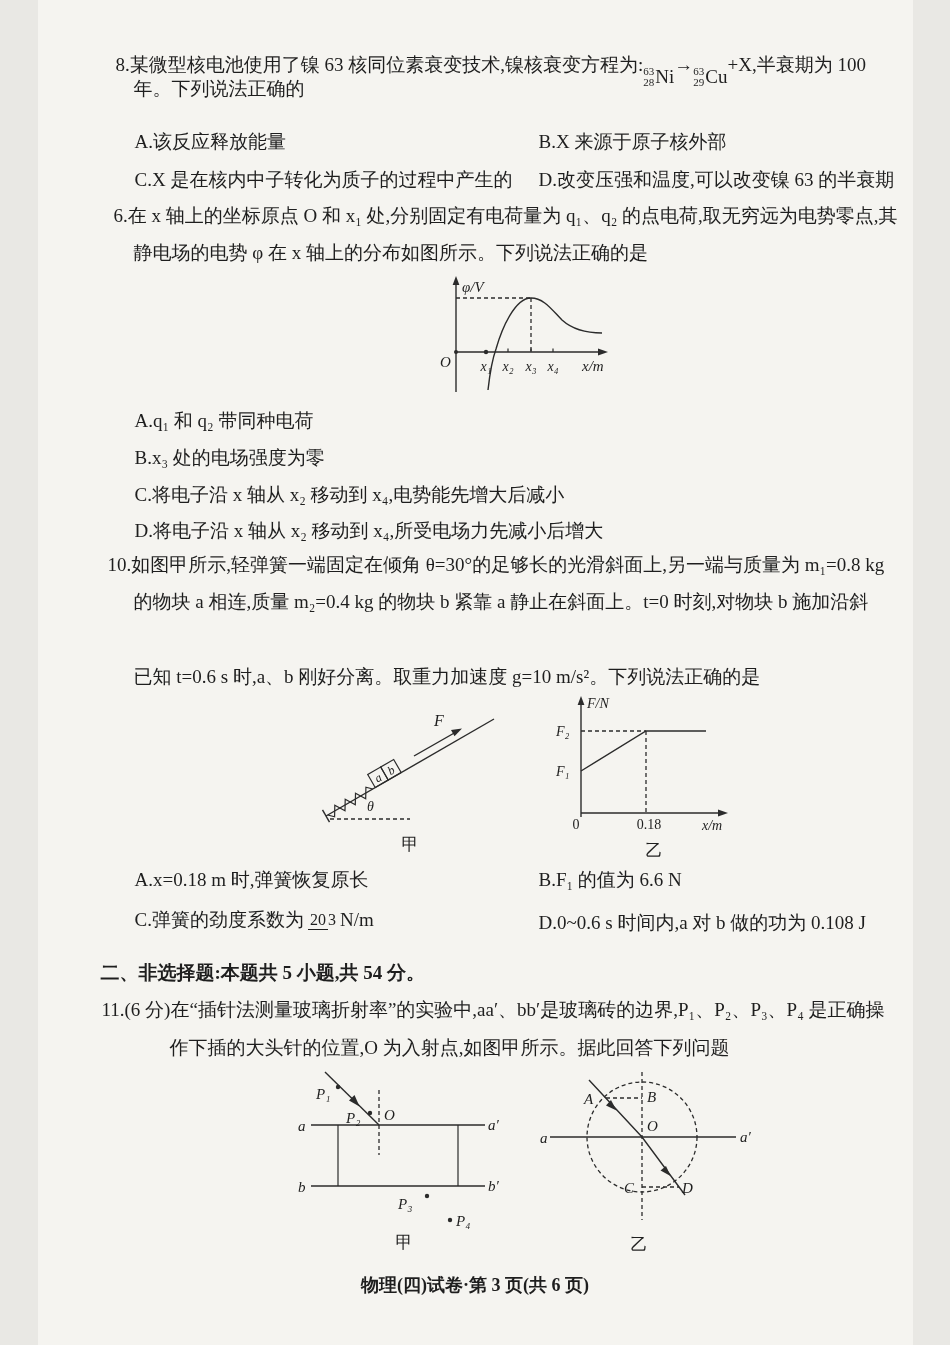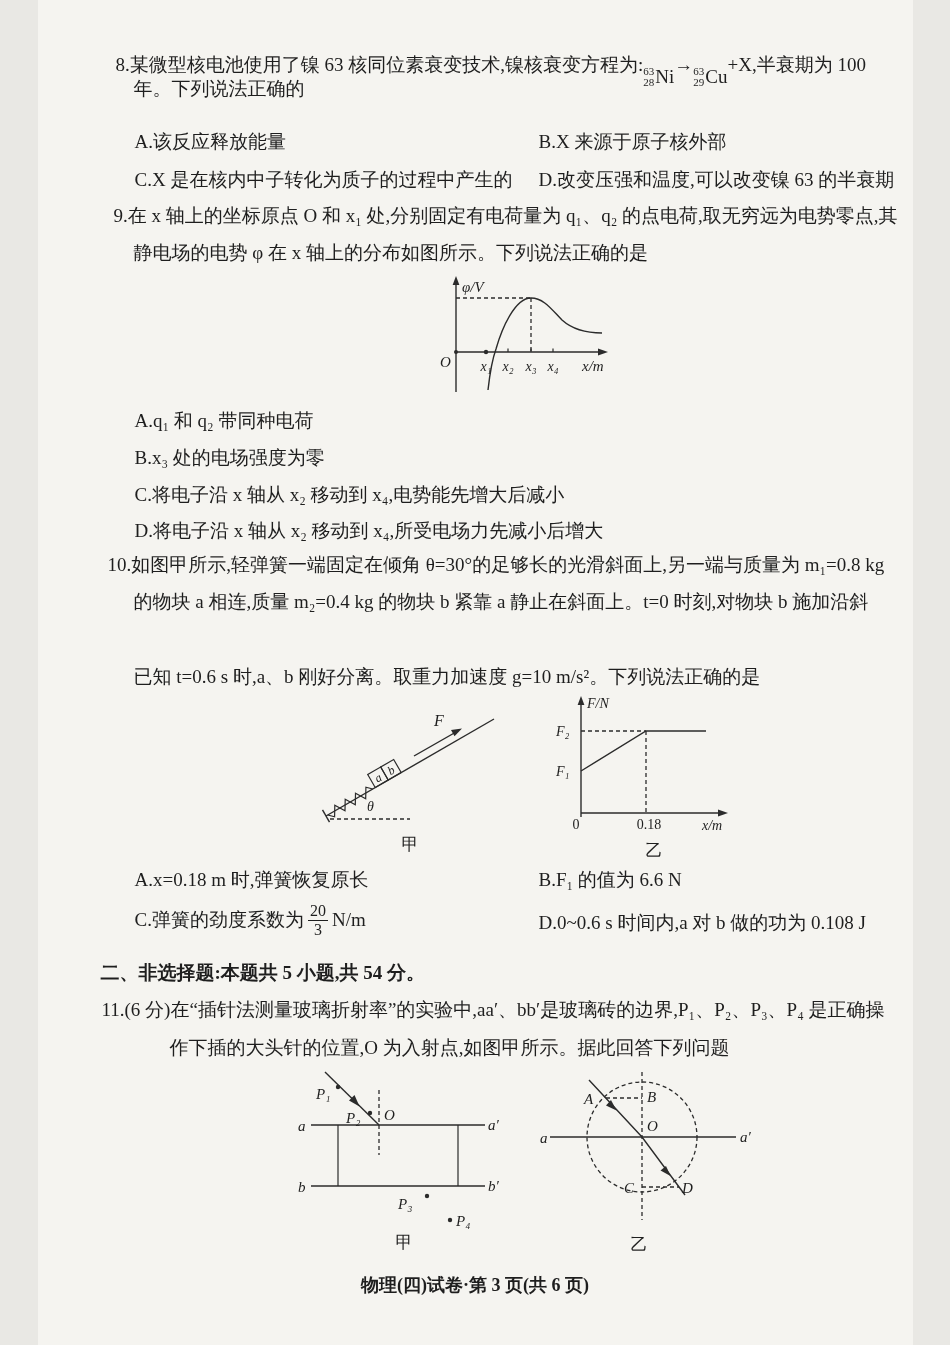--- a/index.html
+++ b/index.html
@@ -11,21 +11,21 @@
   }
   .t{position:absolute;white-space:nowrap;}
   .bold{font-weight:bold;}
   .footer{position:absolute;left:0;width:100%;text-align:center;font-weight:bold;font-size:18px;}
   
   .nuc{display:inline-flex;align-items:center;vertical-align:-4px;}
   .stack{display:inline-flex;flex-direction:column;font-size:11px;line-height:11px;text-align:right;margin-right:1px;}
   .sym{font-size:19px;}
   
   .cline{display:inline-flex;align-items:center;height:46px;}
-  .frac{display:inline-flex;flex-direction:column;align-items:center;font-size:16px;line-height:18px;margin:0 4px;}
+  .frac{display:inline-flex;flex-direction:row;align-items:center;font-size:16px;line-height:18px;margin:0 4px;}
   .frac .num{border-bottom:1.3px solid #1e1e1e;padding:0 2px;}
   svg{position:absolute;overflow:visible;}
   svg text{font-family:"Liberation Serif","DejaVu Serif",serif;fill:#1e1e1e;}
   .it{font-style:italic;}
   .stroke{stroke:#2b2b2b;stroke-width:1.4;fill:none;}
   .thin{stroke:#2b2b2b;stroke-width:1.2;fill:none;}
   .dash{stroke:#2b2b2b;stroke-width:1.3;fill:none;stroke-dasharray:4 3;}
   .fill{fill:#2b2b2b;stroke:none;}
 </style>
 </head>
@@ -47,21 +47,21 @@
         </span>
         <span class="sym">Cu</span>
       </span><span>+X,半衰期为 100</span>
   </div>
   <div class="t" style="left:96px;top:76px;">年。下列说法正确的</div>
   <div class="t" style="left:97px;top:129px;">A.该反应释放能量</div>
   <div class="t" style="left:501px;top:129px;">B.X 来源于原子核外部</div>
   <div class="t" style="left:97px;top:167px;">C.X 是在核内中子转化为质子的过程中产生的</div>
   <div class="t" style="left:501px;top:167px;">D.改变压强和温度,可以改变镍 63 的半衰期</div>
 
-  <div class="t" style="left:76px;top:203px;">9.在 x 轴上的坐标原点 O 和 x₁ 处,分别固定有电荷量为 q₁、q₂ 的点电荷,取无穷远为电势零点,其</div>
+  <div class="t" style="left:76px;top:203px;">6.在 x 轴上的坐标原点 O 和 x₁ 处,分别固定有电荷量为 q₁、q₂ 的点电荷,取无穷远为电势零点,其</div>
   <div class="t" style="left:96px;top:240px;">静电场的电势 φ 在 x 轴上的分布如图所示。下列说法正确的是</div>
 
   <svg style="left:396px;top:272px;" width="240" height="126" viewBox="0 0 240 126">
     <line class="stroke" x1="22" y1="120" x2="22" y2="8"></line>
     <path class="fill" d="M22 4 L18.6 13 L25.4 13 Z"></path>
     <line class="stroke" x1="22" y1="80" x2="168" y2="80"></line>
     <path class="fill" d="M174 80 L164 76.6 L164 83.4 Z"></path>
     <text class="it" x="28" y="20" font-size="15">φ/V</text>
     <text class="it" x="6" y="95" font-size="15">O</text>
     <circle class="fill" cx="22" cy="80" r="2"></circle>

